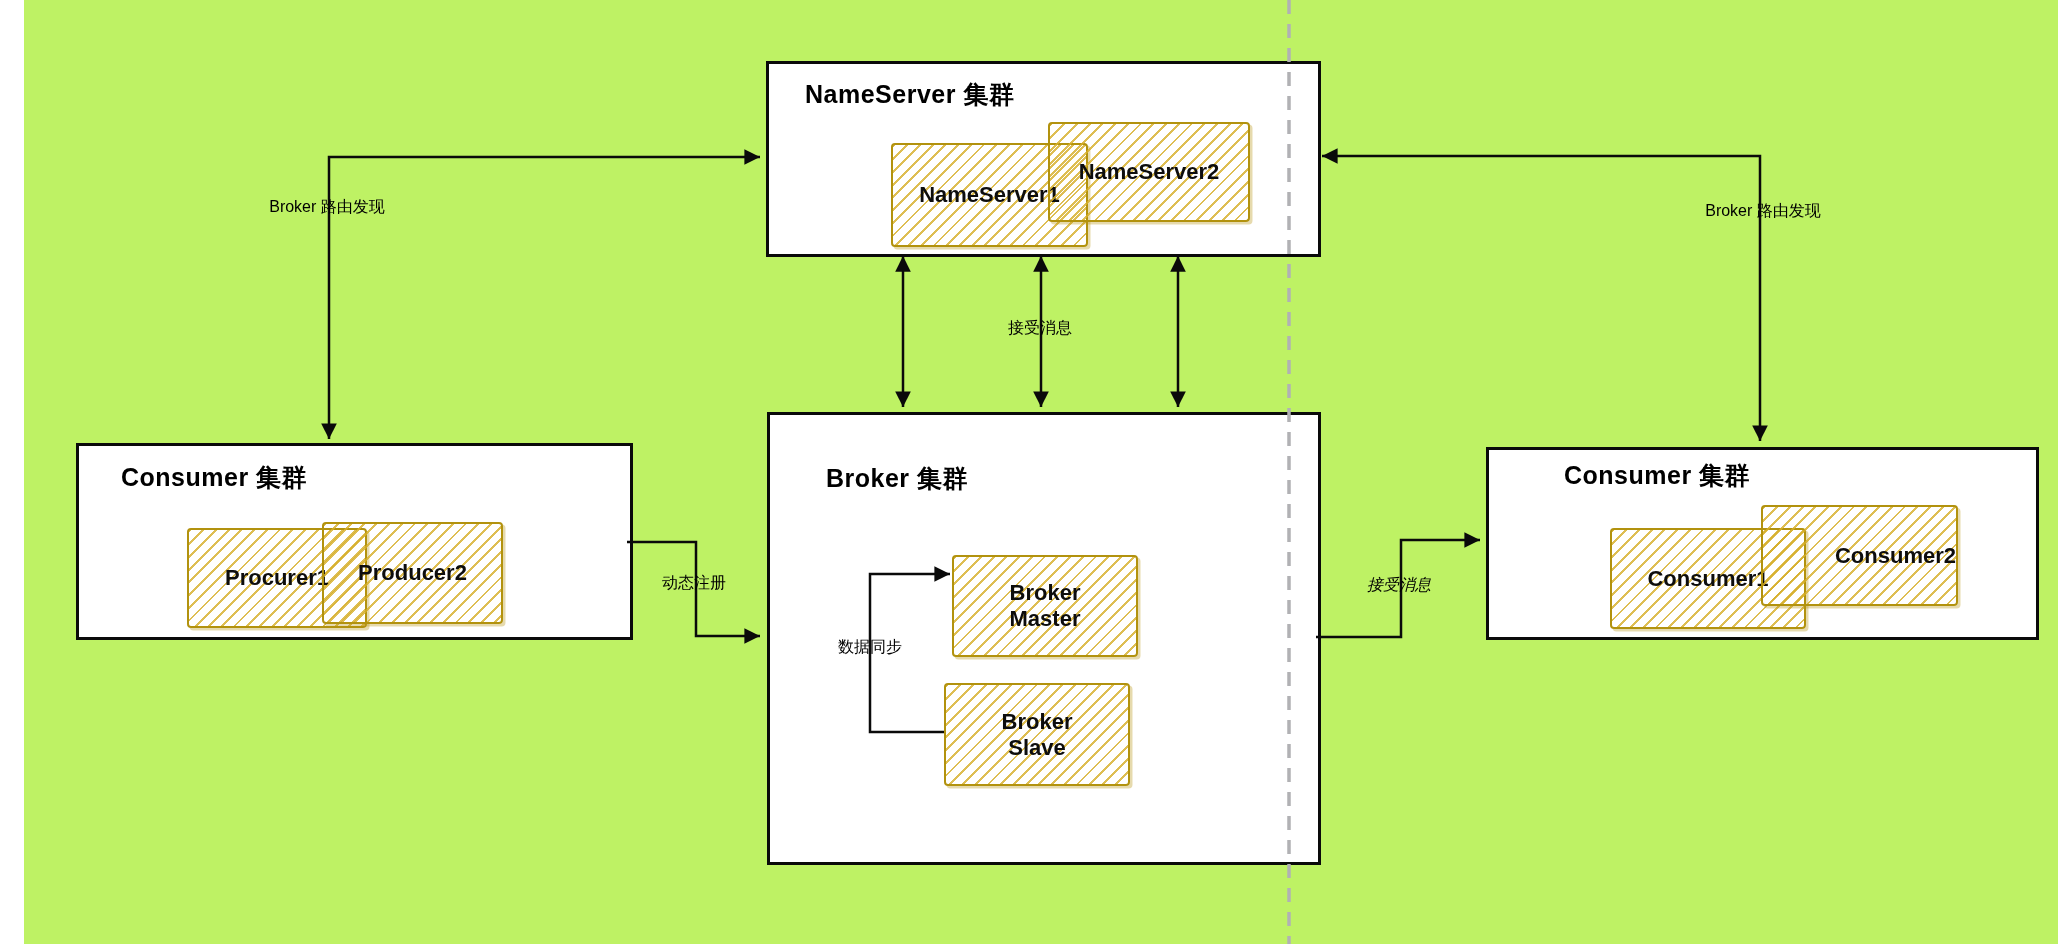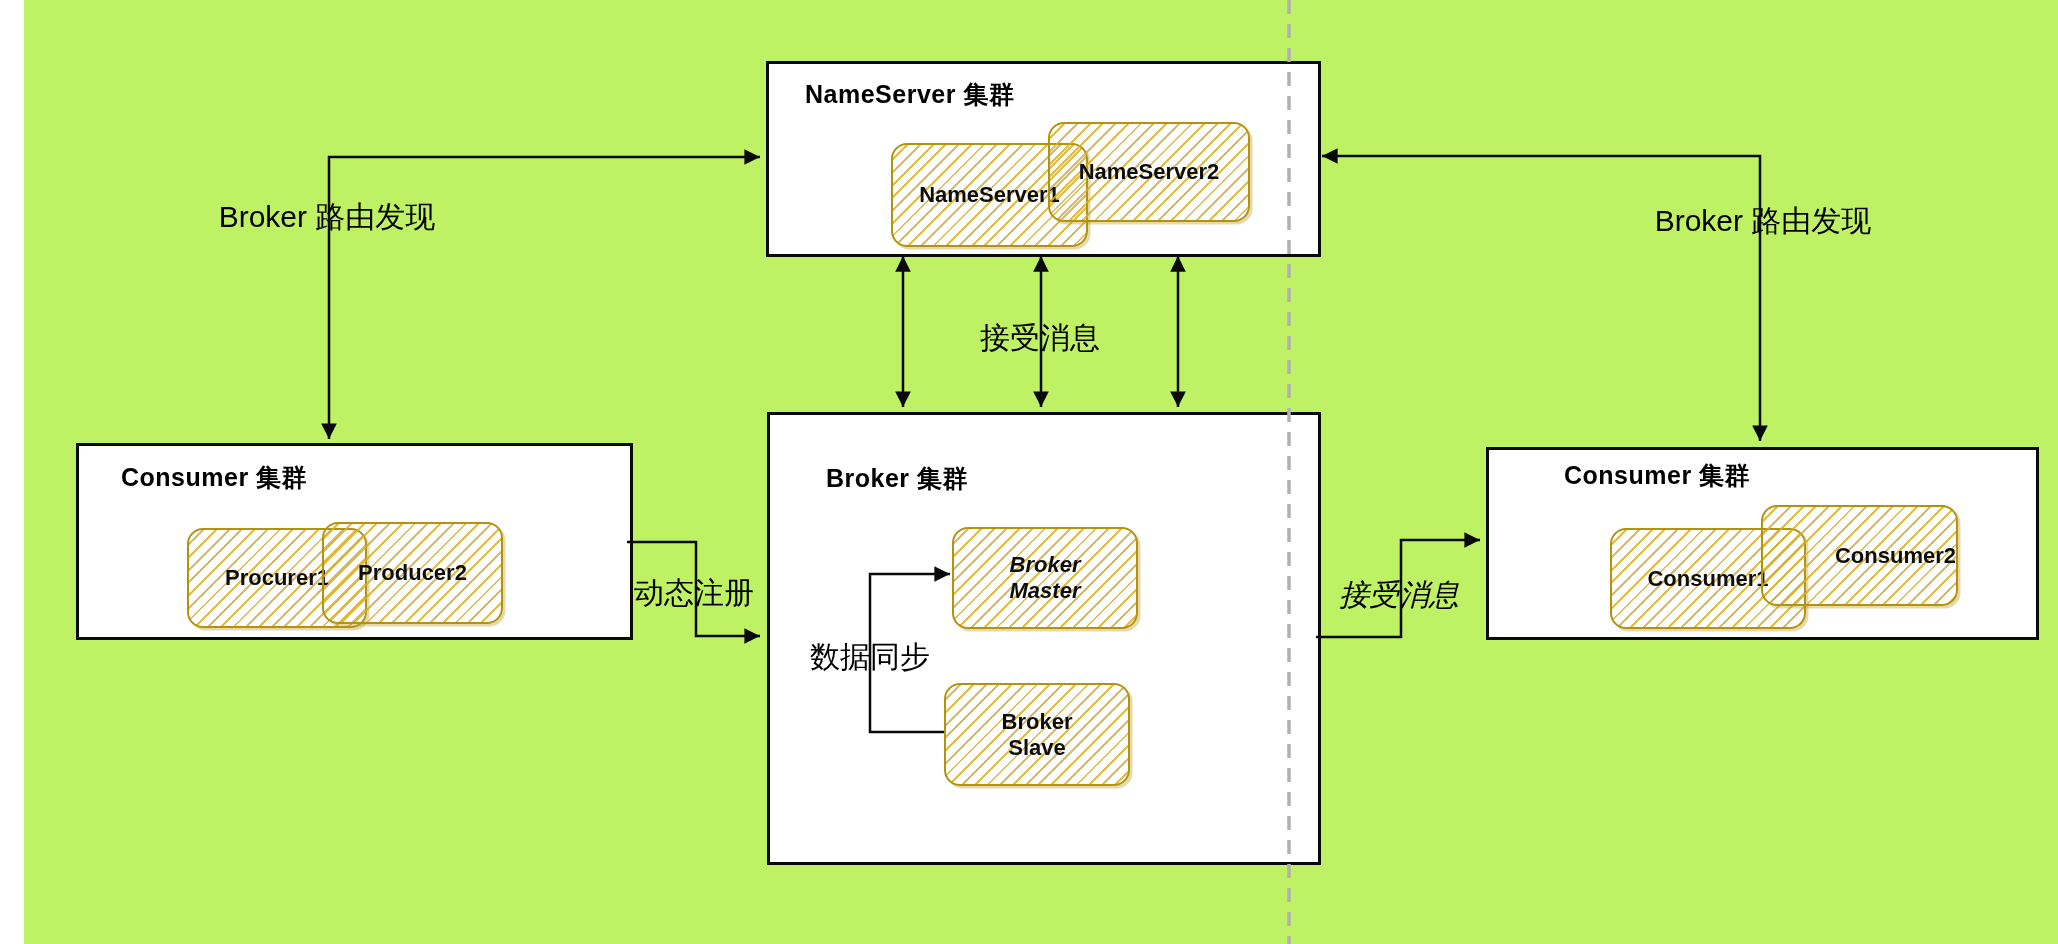--- a/index.html
+++ b/index.html
@@ -9,35 +9,35 @@
   }
   .cluster {
     position:absolute; background:#ffffff; border:3px solid #0a0a0a;
   }
   svg.edges { position:absolute; left:0; top:0; width:2058px; height:944px; }
   .cluster-title {
     position:absolute; font-weight:bold; font-size:25px; color:#000;
     white-space:nowrap; letter-spacing:0.5px;
   }
   .node {
-    position:absolute; border:2.5px solid #b2920e; border-radius:16px;
+    position:absolute; border:2.5px solid #b2920e; border-radius:4px;
     display:flex; align-items:center; justify-content:center;
     background:repeating-linear-gradient(135deg,
       rgba(214,174,40,0.80) 0px, rgba(214,174,40,0.80) 2px,
       rgba(255,255,255,0) 2px, rgba(255,255,255,0) 9px);
     box-shadow:2.5px 2.5px 0 rgba(183,150,20,0.35);
   }
   .node-label {
     font-weight:bold; font-size:22px; color:#0d0d0d;
     text-align:center; line-height:1.18; white-space:nowrap;
   }
   .node-label.wrap { white-space:normal; max-width:120px; }
   .edge-label {
     position:absolute; transform:translateX(-50%);
-    font-size:30px; color:#000; white-space:nowrap;
+    font-size:16px; color:#000; white-space:nowrap;
   }
 </style>
 </head>
 <body>
 
 <div class="canvas">
 
   <div class="cluster" style="left:742px; top:61px; width:549px; height:190px;"></div>
   <div class="cluster" style="left:52px; top:443px; width:551px; height:191px;"></div>
   <div class="cluster" style="left:743px; top:412px; width:548px; height:447px;"></div>
@@ -82,21 +82,21 @@
     <span class="node-label">NameServer2</span>
   </div>
 
   <div class="node" style="left:163px; top:528px; width:176px; height:96px;">
     <span class="node-label">Procurer1</span>
   </div>
   <div class="node" style="left:298px; top:522px; width:177px; height:98px;">
     <span class="node-label">Producer2</span>
   </div>
 
-  <div class="node" style="left:928px; top:527px; width:182px; height:98px;font-style:italic;">
+  <div class="node" style="left:928px; top:555px; width:182px; height:98px;">
     <span class="node-label wrap">Broker Master</span>
   </div>
   <div class="node" style="left:920px; top:683px; width:182px; height:99px;">
     <span class="node-label wrap">Broker Slave</span>
   </div>
 
   <div class="node" style="left:1586px; top:528px; width:192px; height:97px;">
     <span class="node-label">Consumer1</span>
   </div>
   <div class="node" style="left:1737px; top:505px; width:193px; height:97px;justify-content:flex-end;">

